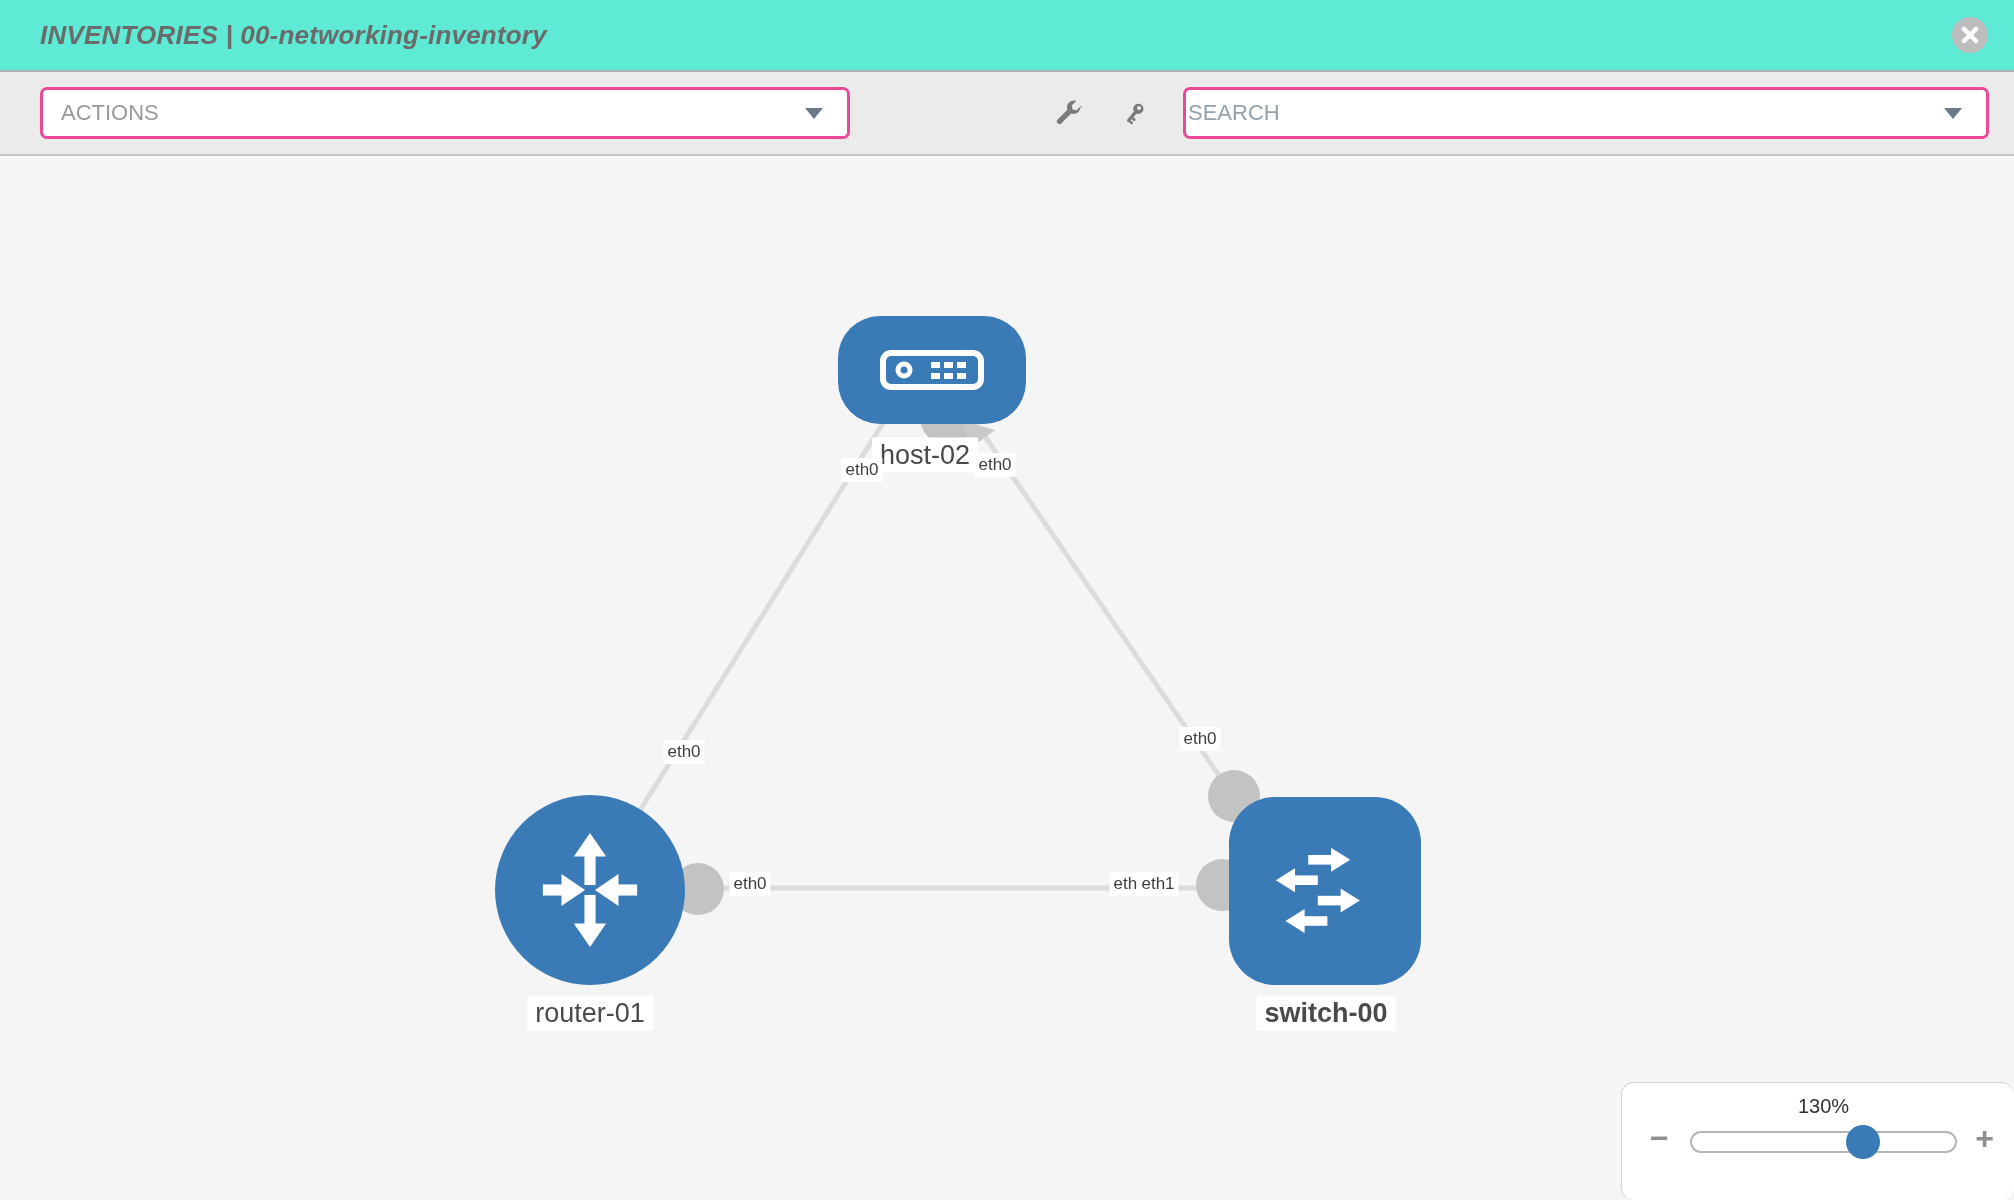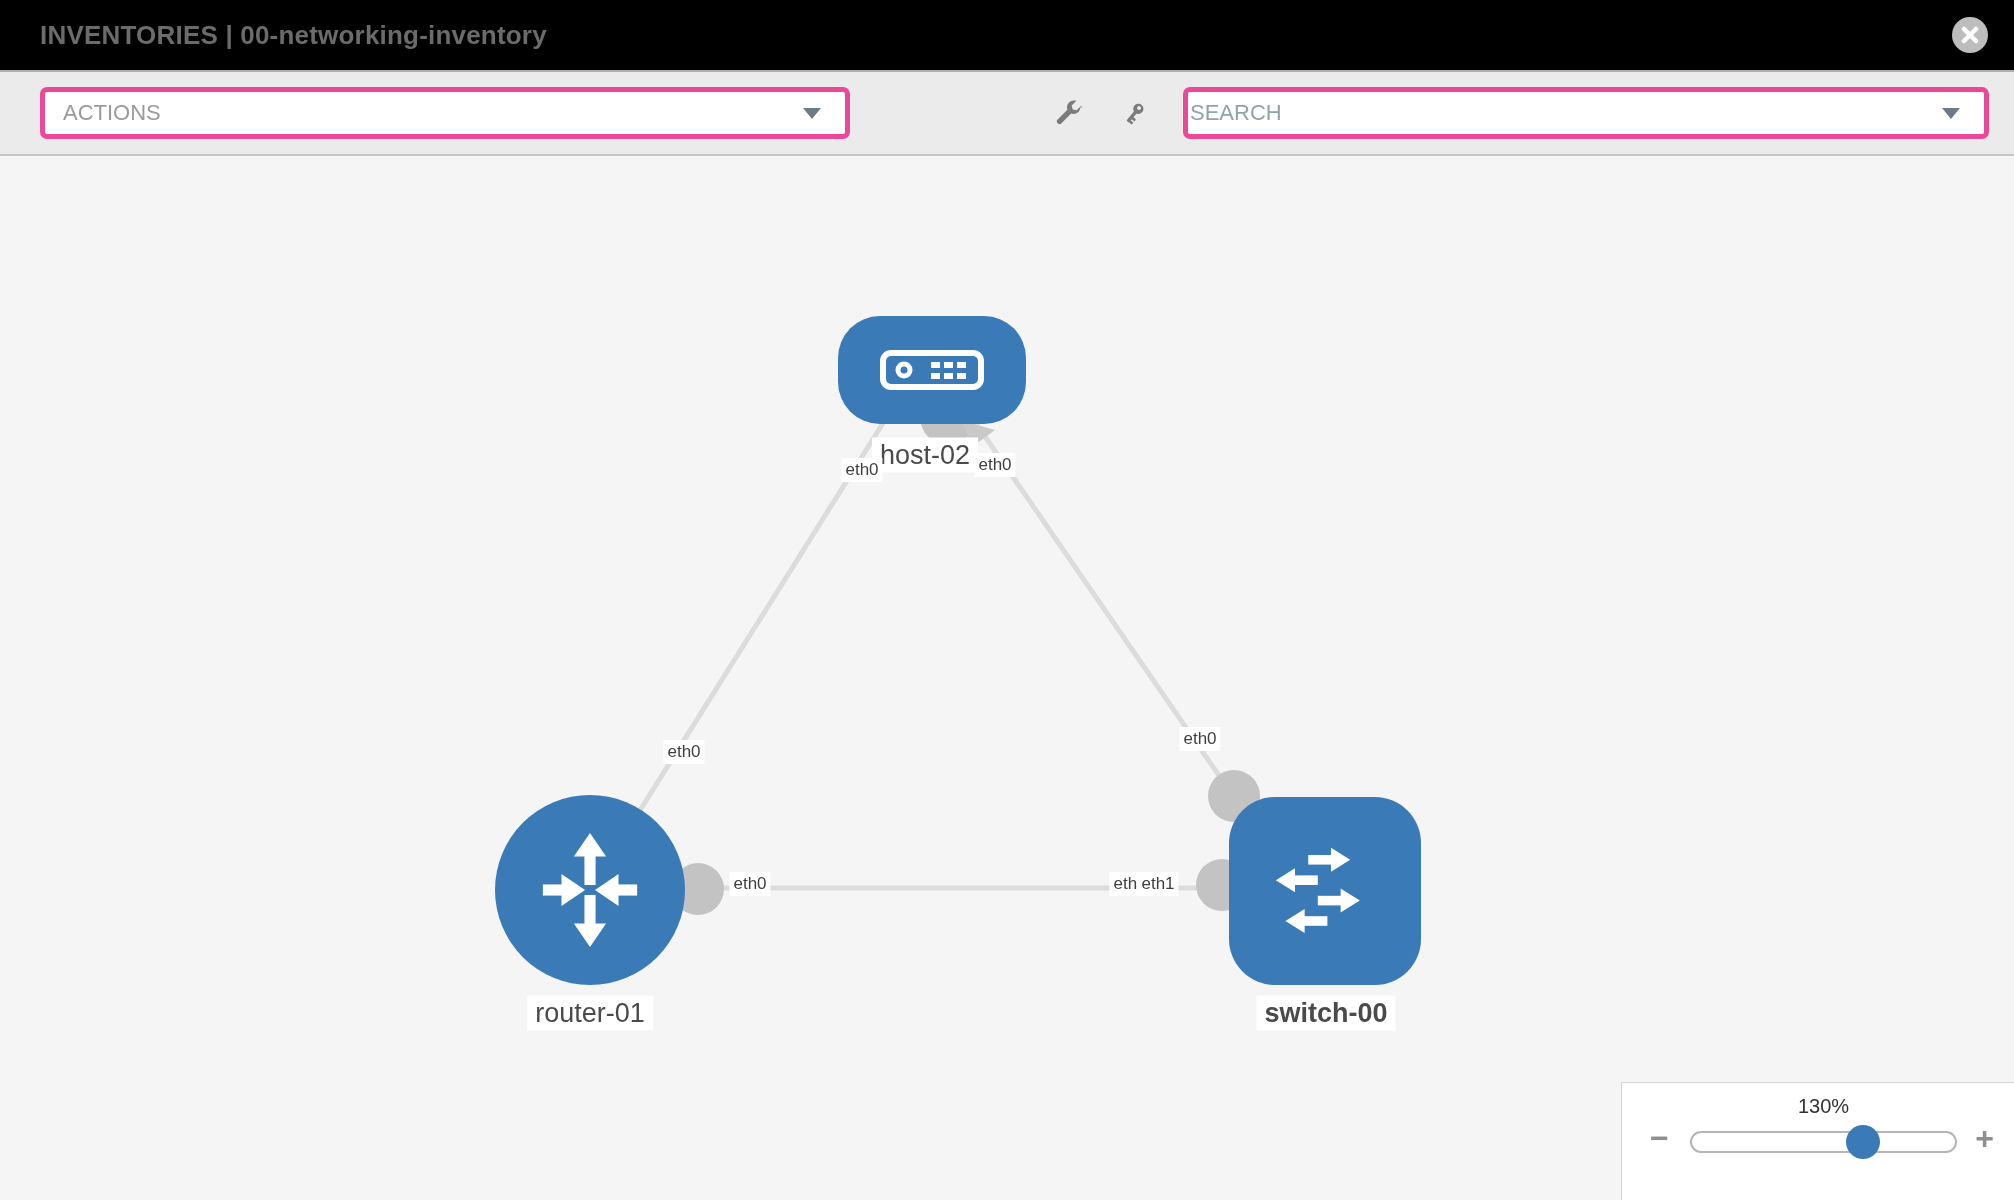--- a/index.html
+++ b/index.html
@@ -1,28 +1,28 @@
 <!DOCTYPE html>
 <html><head>
 <meta charset="utf-8">
 <style>
   html,body{margin:0;padding:0;background:#fff;}
   #app{position:relative;width:2014px;height:1200px;overflow:hidden;
        font-family:"Liberation Sans","DejaVu Sans",sans-serif;background:#fff;}
 
   
-  .header{position:relative;height:70px;background:#000000;border-bottom:2px solid #b0b0b0;
-          display:flex;align-items:center;}
+  .header{position:relative;height:70px;background:#5eead4;border-bottom:2px solid #b0b0b0;
+          display:flex;align-items:center;font-style:italic;}
   .title{margin-left:40px;font-size:26px;font-weight:700;color:#6b6b6b;letter-spacing:.2px;}
   .close-btn{position:absolute;right:26px;top:17px;width:36px;height:36px;border-radius:50%;
              background:#bdbdbd;display:flex;align-items:center;justify-content:center;cursor:pointer;}
 
   
   .toolbar{position:relative;height:82px;background:#ebebeb;border-bottom:2px solid #c6c6c6;}
-  .selectbox{position:absolute;top:15px;height:52px;background:#fff;border:5px solid #ec4899;
+  .selectbox{position:absolute;top:15px;height:52px;background:#fff;border:3px solid #ec4899;
              border-radius:7px;box-sizing:border-box;display:flex;align-items:center;}
   .selectbox .sel-text{padding-left:18px;font-size:22px;color:#9a9a9a;flex:1;}
   .caret{width:0;height:0;border-left:9px solid transparent;border-right:9px solid transparent;
          border-top:11px solid #6d7a87;margin-right:24px;}
   .actions-box{left:40px;width:810px;}
   .search-box{left:1183px;width:806px;}
   .search-box input{flex:1;border:none;outline:none;font-size:22px;color:#55606b;
                     background:transparent;font-family:inherit;}
   .search-box input::placeholder{color:#93a0ad;opacity:1;}
   .tool-icon{position:absolute;top:27px;width:30px;height:30px;cursor:pointer;}
@@ -34,21 +34,21 @@
   .node-host{border-radius:42px;}
   .node-router{border-radius:50%;}
   .node-switch{border-radius:46px;}
   .chip{position:absolute;z-index:3;background:#fff;color:#3f3f3f;white-space:nowrap;
         transform:translate(-50%,-50%);}
   .if-chip{font-size:17px;padding:2px 4px;}
   .node-chip{font-size:27px;padding:2px 8px;color:#4a4a4a;}
 
   
   .zoom-panel{position:absolute;right:0;bottom:0;width:392px;height:117px;background:#fff;
-              border-top:1px solid #d2d2d2;border-left:1px solid #d2d2d2;z-index:5;}
+              border-top:1px solid #d2d2d2;border-left:1px solid #d2d2d2;z-index:5;border-radius:13px;}
   .zoom-value{position:absolute;left:68px;width:267px;top:12px;text-align:center;
               font-size:20px;color:#333;}
   .zoom-btn{position:absolute;top:38px;font-size:32px;font-weight:700;color:#8f8f8f;
             cursor:pointer;line-height:34px;}
   .zoom-minus{left:28px;}
   .zoom-plus{right:20px;}
   .zoom-track{position:absolute;left:68px;top:48px;width:267px;height:22px;background:#fff;
               border:2px solid #b5b5b5;border-radius:13px;box-sizing:border-box;cursor:pointer;}
   .zoom-thumb{position:absolute;top:-8px;width:34px;height:34px;border-radius:50%;cursor:grab;}
 </style>

